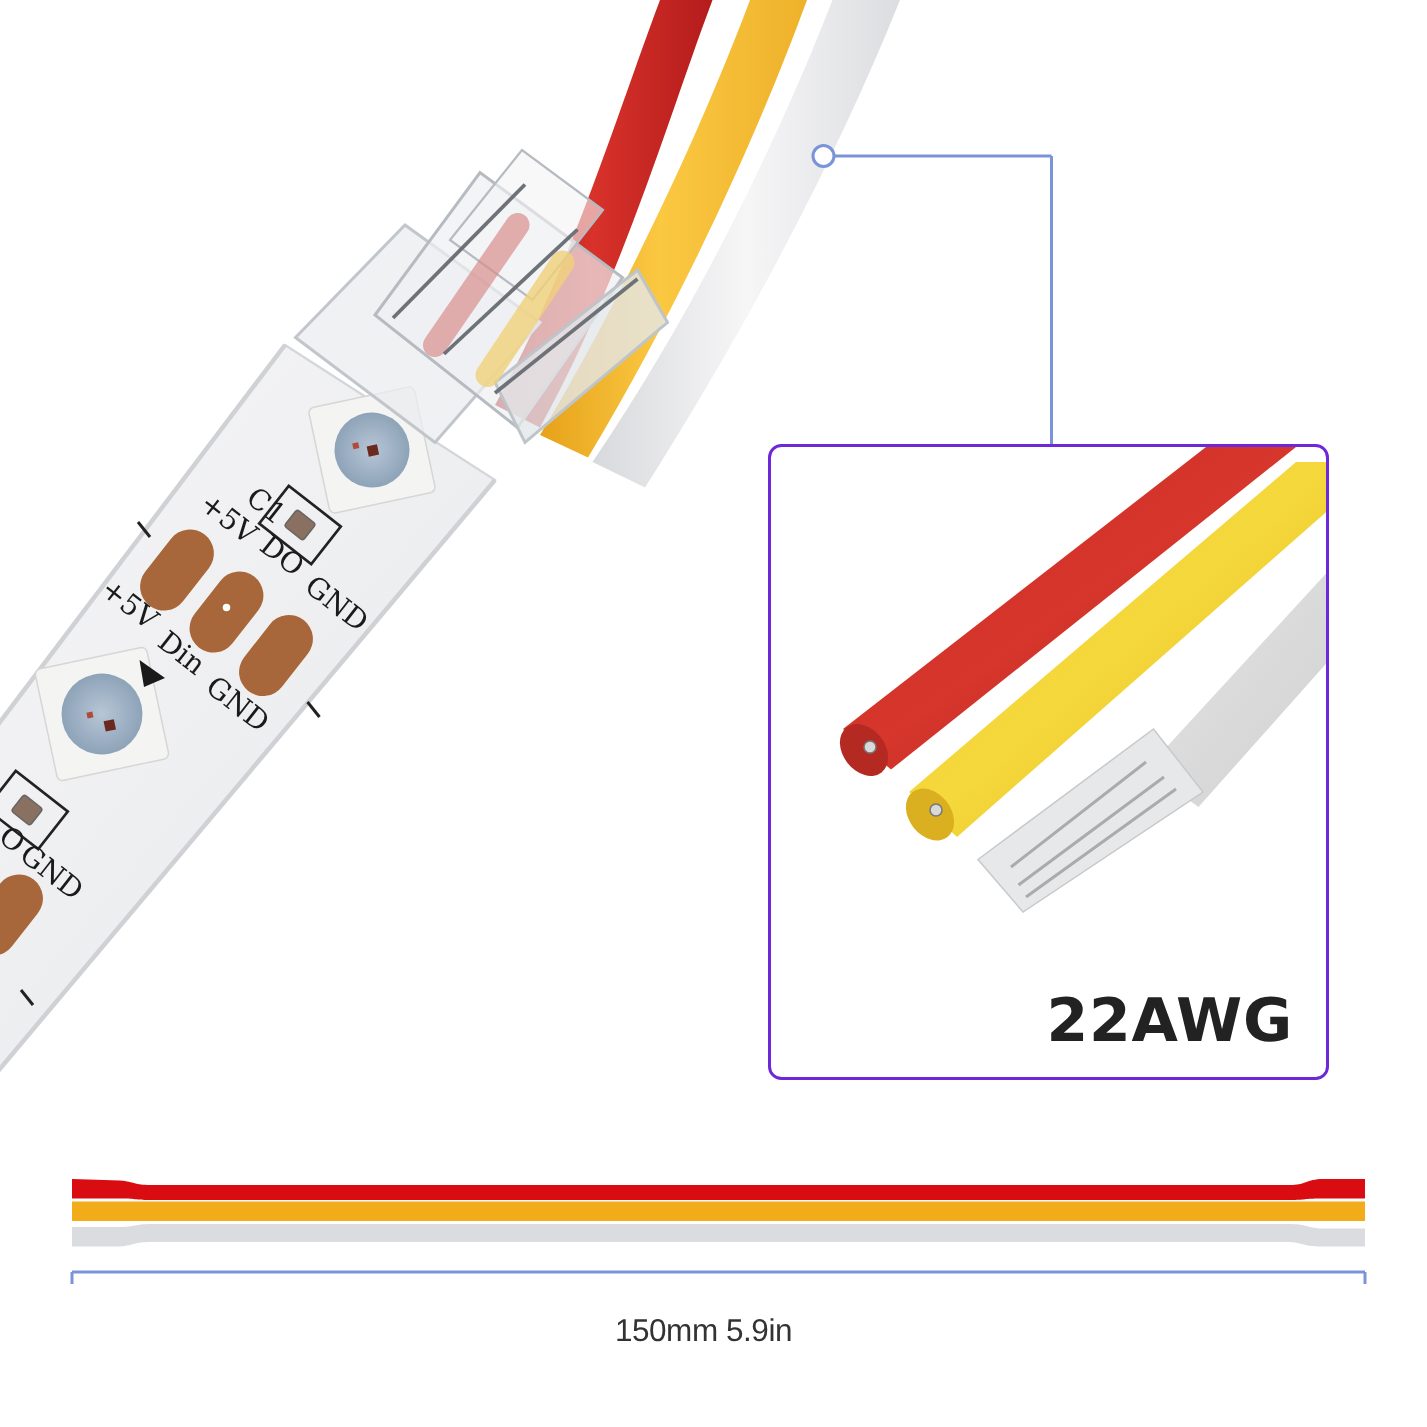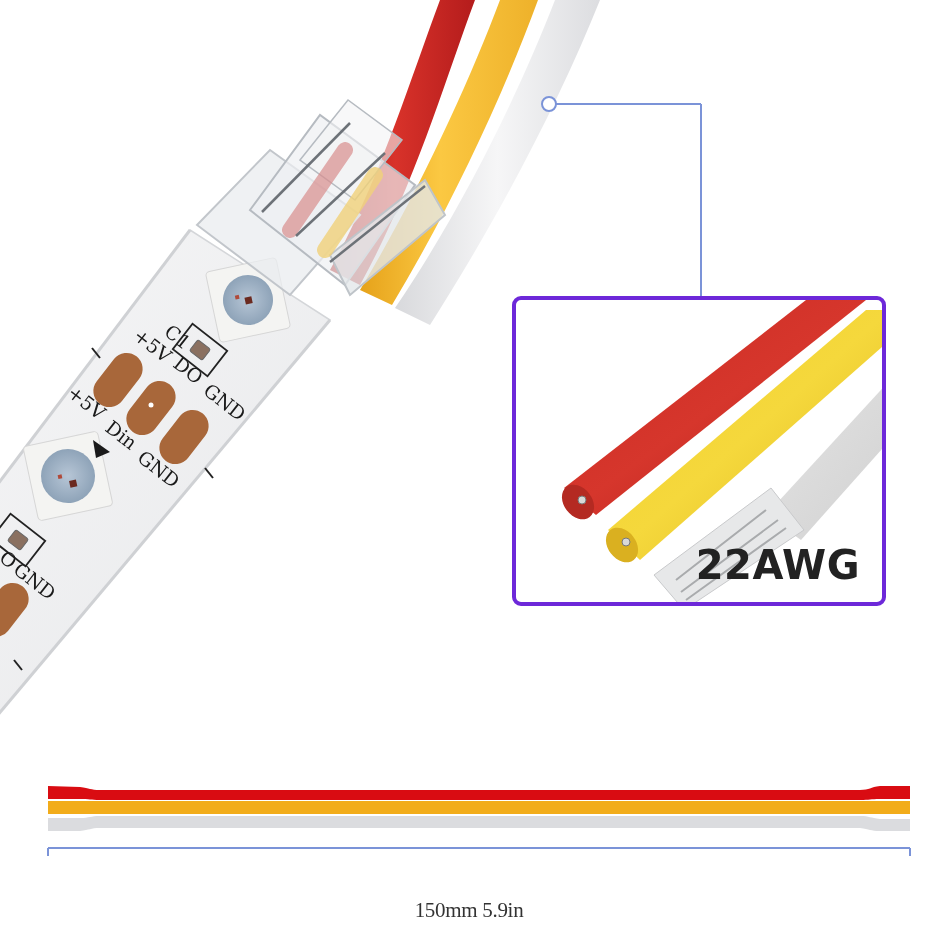--- a/index.html
+++ b/index.html
@@ -1,31 +1,31 @@
 <!DOCTYPE html>
 <html><head>
 <meta charset="utf-8">
 <style>
   html, body { margin: 0; padding: 0; background: #ffffff; }
   body { width: 951px; height: 951px; position: relative; overflow: hidden;
          font-family: "Liberation Sans", "DejaVu Sans", sans-serif; }
   #product-svg { position: absolute; left: 0; top: 0; width: 951px; height: 951px; }
   .callout-box {
-    position: absolute; left: 512px; top: 296px; width: 374px; height: 310px;
-    border: 4px solid #6d28d9; border-radius: 9px; box-sizing: border-box; background: #fff;
+    position: absolute; left: 512px; top: 296px; width: 374px; height: 424px;
+    border: 2px solid #6d28d9; border-radius: 9px; box-sizing: border-box; background: #fff;
     overflow: hidden;
   }
   .callout-label {
     position: absolute; right: 22px; bottom: 14px;
     font-family: "DejaVu Sans", "Liberation Sans", sans-serif;
     font-weight: 700; font-size: 40px; letter-spacing: 0.5px; color: #222222;
   }
   .dimension-label {
-    position: absolute; left: 0; width: 938px; top: 898px; text-align: center;
-    font-family: Liberation Serif, serif;
+    position: absolute; left: 0; width: 938px; top: 876px; text-align: center;
+    font-family: Liberation Sans, sans-serif;
     font-size: 21px; color: #333333; letter-spacing: -0.3px;
   }
   .pcb-text { font-family: "DejaVu Serif", "Liberation Serif", serif; font-size: 19px; fill: #1a1a1a; }
 </style>
 </head>
 <body>
 
 <svg id="product-svg" viewBox="0 0 951 951">
   <defs>
     <linearGradient id="redWire" x1="0" y1="0" x2="1" y2="0">

